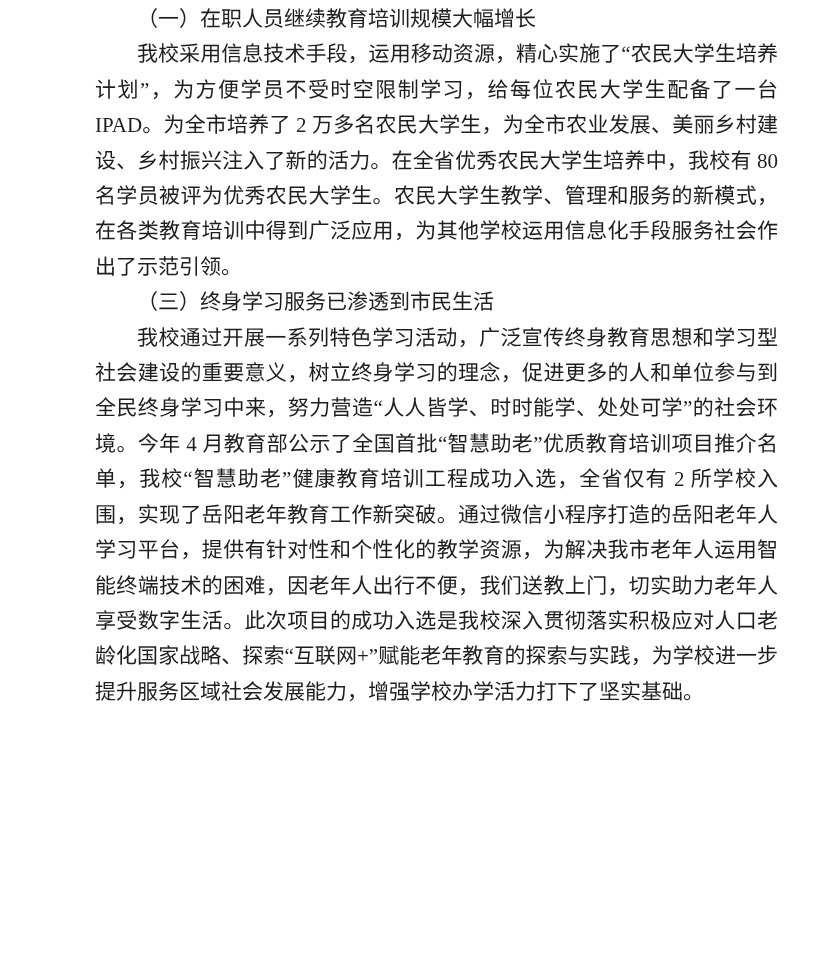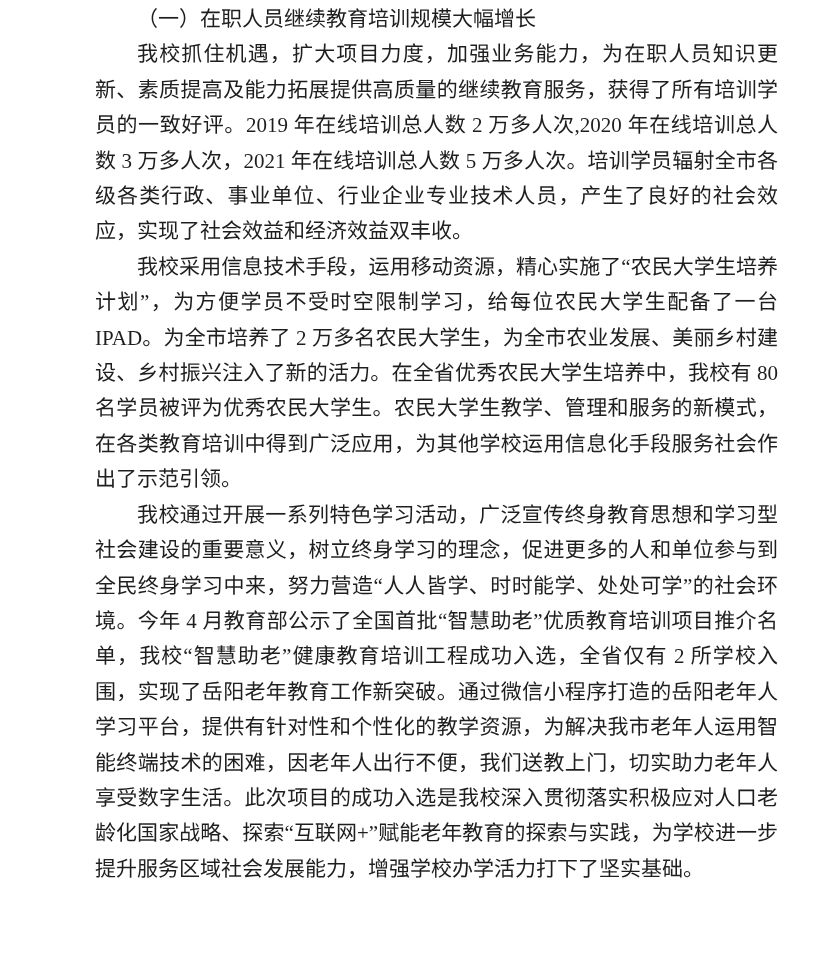--- a/index.html
+++ b/index.html
@@ -41,24 +41,24 @@
     text-justify: inter-character;
   }
 </style>
 </head>
 <body>
 
 <main class="page">
 
   <section class="section">
     <h2 class="section-heading">（一）在职人员继续教育培训规模大幅增长</h2>
-    <p class="body-paragraph">我校抓住机遇，扩大项目力度，加强业务能力，为在职人员知识更新、素质提高及能力拓展提供高质量的继续教育服务，获得了所有培训学员的一致好评。2019 年在线培训总人数 2 万多人次,2020 年在线培训总人数 3 万多人次，2021 年在线培训总人数 5 万多人次。培训学员辐射全市各级各类行政、事业单位、行业企业专业技术人员，产生了良好的社会效应，实现了社会效益和经济效益双丰收。</p>
   </section>
 
   <section class="section">
     <p class="body-paragraph">我校采用信息技术手段，运用移动资源，精心实施了“农民大学生培养计划”，为方便学员不受时空限制学习，给每位农民大学生配备了一台 IPAD。为全市培养了 2 万多名农民大学生，为全市农业发展、美丽乡村建设、乡村振兴注入了新的活力。在全省优秀农民大学生培养中，我校有 80 名学员被评为优秀农民大学生。农民大学生教学、管理和服务的新模式，在各类教育培训中得到广泛应用，为其他学校运用信息化手段服务社会作出了示范引领。</p>
   </section>
 
   <section class="section">
+    <h2 class="section-heading">（三）终身学习服务已渗透到市民生活</h2>
     <p class="body-paragraph">我校通过开展一系列特色学习活动，广泛宣传终身教育思想和学习型社会建设的重要意义，树立终身学习的理念，促进更多的人和单位参与到全民终身学习中来，努力营造“人人皆学、时时能学、处处可学”的社会环境。今年 4 月教育部公示了全国首批“智慧助老”优质教育培训项目推介名单，我校“智慧助老”健康教育培训工程成功入选，全省仅有 2 所学校入围，实现了岳阳老年教育工作新突破。通过微信小程序打造的岳阳老年人学习平台，提供有针对性和个性化的教学资源，为解决我市老年人运用智能终端技术的困难，因老年人出行不便，我们送教上门，切实助力老年人享受数字生活。此次项目的成功入选是我校深入贯彻落实积极应对人口老龄化国家战略、探索“互联网+”赋能老年教育的探索与实践，为学校进一步提升服务区域社会发展能力，增强学校办学活力打下了坚实基础。</p>
   </section>
 
 </main>
 
 </body></html>

